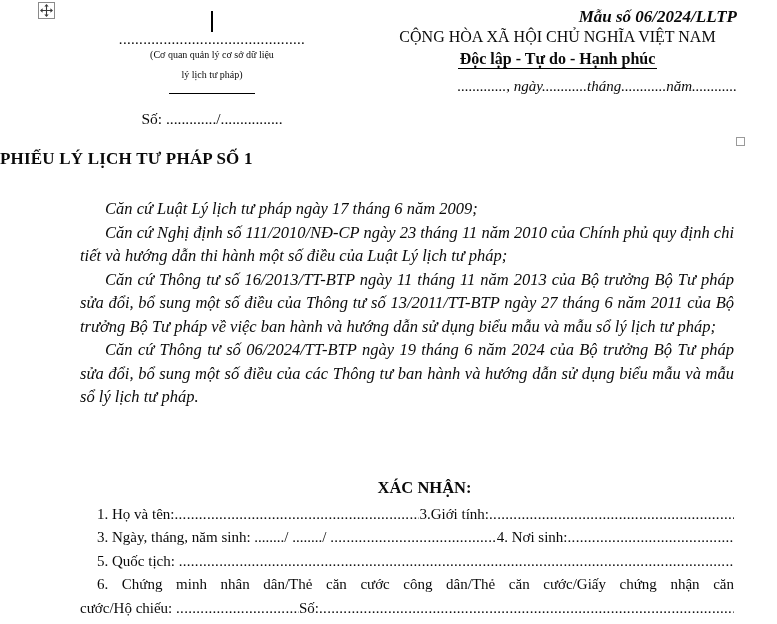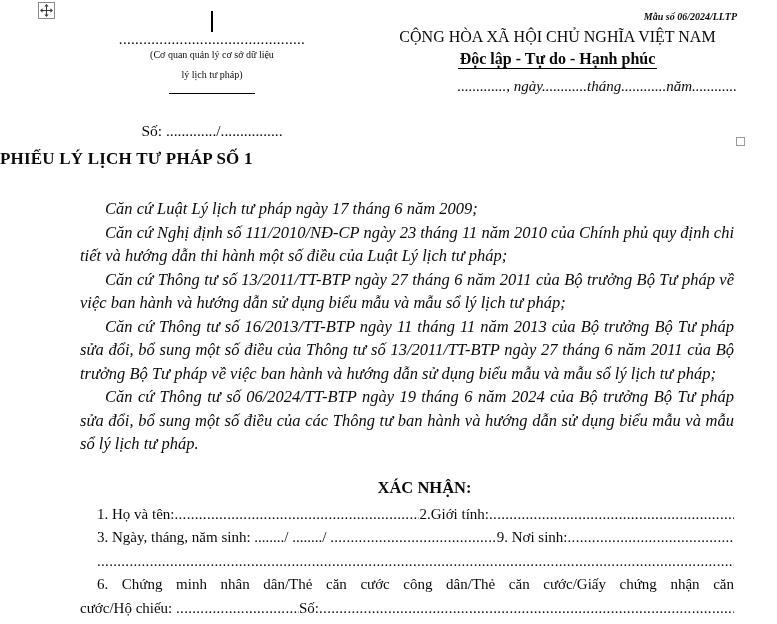--- a/index.html
+++ b/index.html
@@ -9,24 +9,24 @@
     font-family:"Liberation Serif","DejaVu Serif",serif; color:#0a0a0a;
     overflow:hidden; margin:0 auto;
   }
   .move-handle { position:absolute; left:38px; top:2px; width:17px; height:17px; cursor:move; }
   .caret { position:absolute; left:211px; top:11px; width:2px; height:21px; background:#000; }
 
   .header-left { position:absolute; left:79px; top:33px; width:266px; text-align:center; }
   .dotline { font-size:15px; line-height:12px; white-space:nowrap; overflow:hidden; letter-spacing:0.3px; }
   .agency-name { font-size:10px; line-height:20px; }
   .agency-underline { width:86px; border-top:1.5px solid #000; margin:8px auto 0; }
-  .so-line { margin-top:28px; font-size:15.5px; white-space:nowrap; }
+  .so-line { margin-top:16px; font-size:15.5px; white-space:nowrap; }
 
   .header-right { position:absolute; left:378px; top:7px; width:359px; }
-  .form-code { text-align:right; font-weight:bold; font-style:italic; font-size:10px; line-height:19px; white-space:nowrap; }
+  .form-code { text-align:right; font-weight:bold; font-style:italic; font-size:17px; line-height:19px; white-space:nowrap; }
   .country { text-align:center; font-weight:normal; font-size:16px; line-height:22px; white-space:nowrap; }
   .motto { text-align:center; font-weight:bold; font-size:16px; line-height:21px; white-space:nowrap; }
   .motto span { border-bottom:1.5px solid #000; padding:0 2px 1px; }
   .date-line { text-align:right; font-style:italic; font-size:15px; margin-top:9px; white-space:nowrap; overflow:hidden; }
 
   .square-marker { position:absolute; left:736px; top:137px; width:9px; height:9px; border:1.2px solid #9a9a9a; background:#fff; }
 
   .title { position:absolute; top:149px; left:0; width:700px; text-align:left;
            font-weight:bold; font-size:17px; letter-spacing:0.2px; }
 
@@ -75,44 +75,44 @@
     <div class="date-line">............., ngày............tháng............năm............</div>
   </div>
 
   <div class="square-marker"></div>
 
   <div class="title">PHIẾU LÝ LỊCH TƯ PHÁP SỐ 1</div>
 
   <div class="legal">
     <p>Căn cứ Luật Lý lịch tư pháp ngày 17 tháng 6 năm 2009;</p>
     <p>Căn cứ Nghị định số 111/2010/NĐ-CP ngày 23 tháng 11 năm 2010 của Chính phủ quy định chi tiết và hướng dẫn thi hành một số điều của Luật Lý lịch tư pháp;</p>
-    <p>Căn cứ Thông tư số 13/2011/TT-BTP ngày 27 tháng 6 năm 2011 của Bộ trưởng Bộ Tư pháp về việc ban hành và hướng dẫn sử dụng biểu mẫu và mẫu sổ lý lịch tư pháp;</p>
     <p>Căn cứ Thông tư số 16/2013/TT-BTP ngày 11 tháng 11 năm 2013 của Bộ trưởng Bộ Tư pháp sửa đổi, bổ sung một số điều của Thông tư số 13/2011/TT-BTP ngày 27 tháng 6 năm 2011 của Bộ trưởng Bộ Tư pháp về việc ban hành và hướng dẫn sử dụng biểu mẫu và mẫu sổ lý lịch tư pháp;</p>
     <p>Căn cứ Thông tư số 06/2024/TT-BTP ngày 19 tháng 6 năm 2024 của Bộ trưởng Bộ Tư pháp sửa đổi, bổ sung một số điều của các Thông tư ban hành và hướng dẫn sử dụng biểu mẫu và mẫu sổ lý lịch tư pháp.</p>
   </div>
 
   <div class="section">XÁC NHẬN:</div>
 
   <div class="fields">
 
     <div class="frow">
       <span class="lbl">1. Họ và tên:</span>
       <span class="leader">................................................................................................................................................................................................................................................................................................................................</span>
-      <span class="lbl">2.Giới tính:</span>
+      <span class="lbl">3.Giới tính:</span>
       <span class="leader">................................................................................................................................................................................................................................................................................................................................</span>
     </div>
 
     <div class="frow">
       <span class="lbl">3. Ngày, tháng, năm sinh: ......../ ......../ </span>
       <span class="leader">................................................................................................................................................................................................................................................................................................................................</span>
-      <span class="lbl">9. Nơi sinh:</span>
+      <span class="lbl">4. Nơi sinh:</span>
       <span class="leader">................................................................................................................................................................................................................................................................................................................................</span>
     </div>
 
     <div class="frow">
+      <span class="lbl">5. Quốc tịch: </span>
       <span class="leader">................................................................................................................................................................................................................................................................................................................................</span>
     </div>
 
     <div class="justified-line">6. Chứng minh nhân dân/Thẻ căn cước công dân/Thẻ căn cước/Giấy chứng nhận căn</div>
 
     <div class="frow no-indent">
       <span class="lbl">cước/Hộ chiếu: </span>
       <span class="leader leader-fixed">................................................................................................................................................................................................................................................................................................................................</span>
       <span class="lbl">Số:</span>
       <span class="leader">................................................................................................................................................................................................................................................................................................................................</span>

